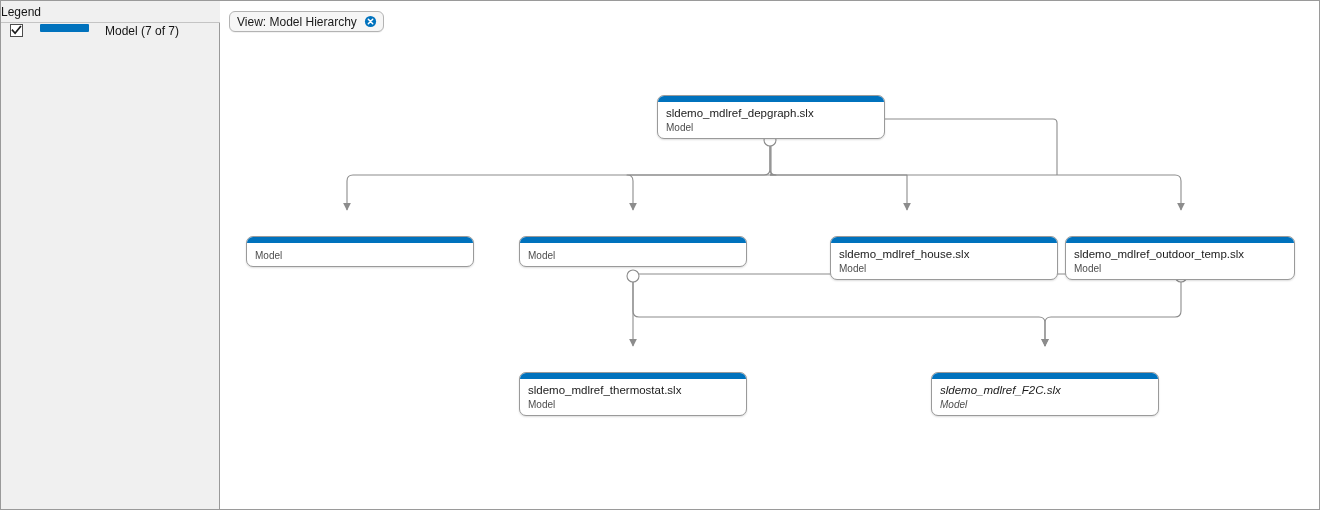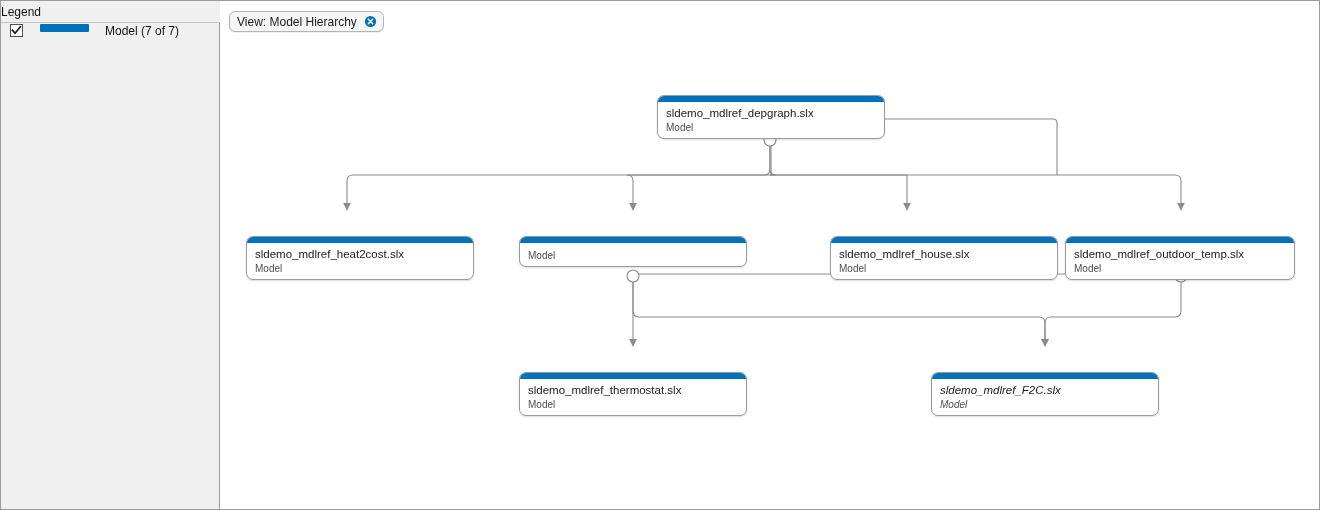--- a/index.html
+++ b/index.html
@@ -159,21 +159,20 @@
         <div class="node-bar"></div>
         <div class="node-body">
           <div class="node-title">sldemo_mdlref_depgraph.slx</div>
           <div class="node-sub">Model</div>
         </div>
       </div>
 
       <div class="node" style="left:25px;top:235px;width:228px;">
         <div class="node-bar"></div>
         <div class="node-body">
-          <div class="node-title">sldemo_mdlref_heat2cost.slx</div>
           <div class="node-sub">Model</div>
         </div>
       </div>
 
       <div class="node" style="left:298px;top:235px;width:228px;">
         <div class="node-bar"></div>
         <div class="node-body">
           <div class="node-sub">Model</div>
         </div>
       </div>

